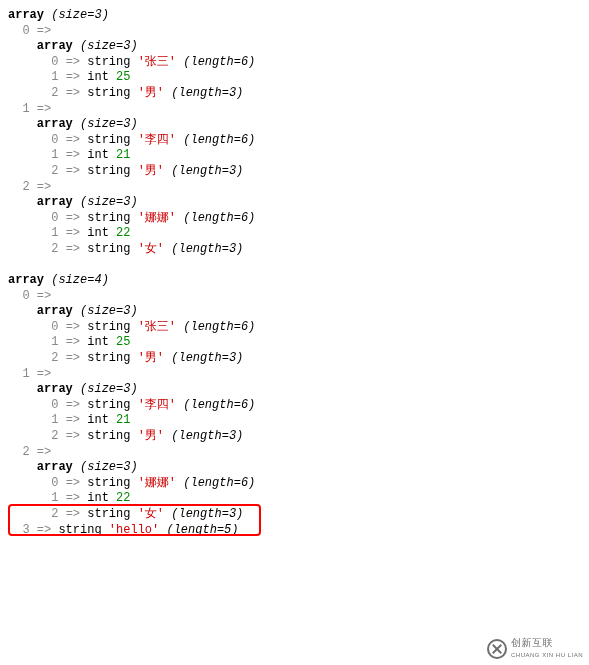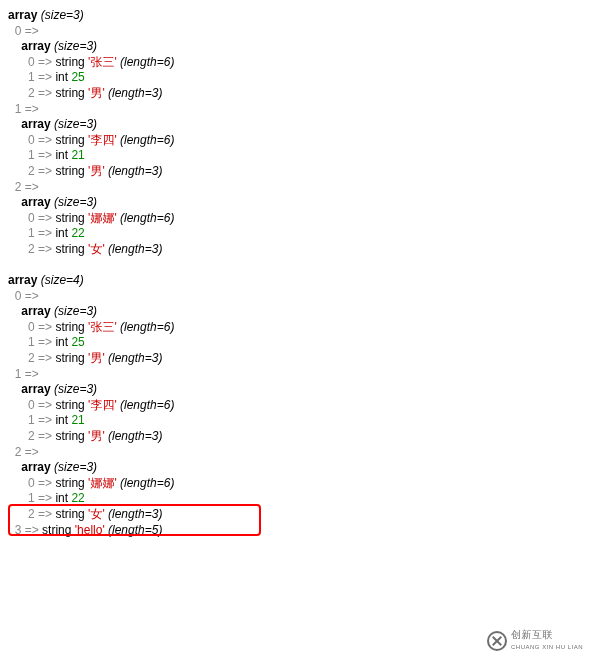--- a/index.html
+++ b/index.html
@@ -7,21 +7,21 @@
     width: 589px;
     height: 665px;
     background: #ffffff;
     font-family: "Courier New", Consolas, monospace;
     font-size: 12px;
     line-height: 1.3;
     position: relative;
     overflow: hidden;
   }
   pre {
-    font-family: Liberation Sans, sans-serif;
+    font-family: Liberation Mono, monospace;
     white-space: pre;
     padding: 8px 16px 8px 8px;
   }
   .kw { font-weight: bold; }        
   .em { font-style: italic; }       
   .num { color: #008800; }          
   .str { color: #cc0000; }          
   .arrow, .idx { color: #888888; }  
   .redbox {
     position: absolute;
@@ -29,21 +29,21 @@
     top: 504px;
     width: 253px;
     height: 32px;
     border: 2px solid #ff0000;
     border-radius: 4px;
     pointer-events: none;
   }
   .watermark {
     position: absolute;
     right: 6px;
-    bottom: 14px;
+    bottom: 6px;
     display: flex;
     align-items: center;
     gap: 4px;
     opacity: 0.85;
   }
   .watermark .wm-icon {
     width: 20px; height: 20px;
     border: 2px solid #555;
     border-radius: 50%;
     position: relative;

